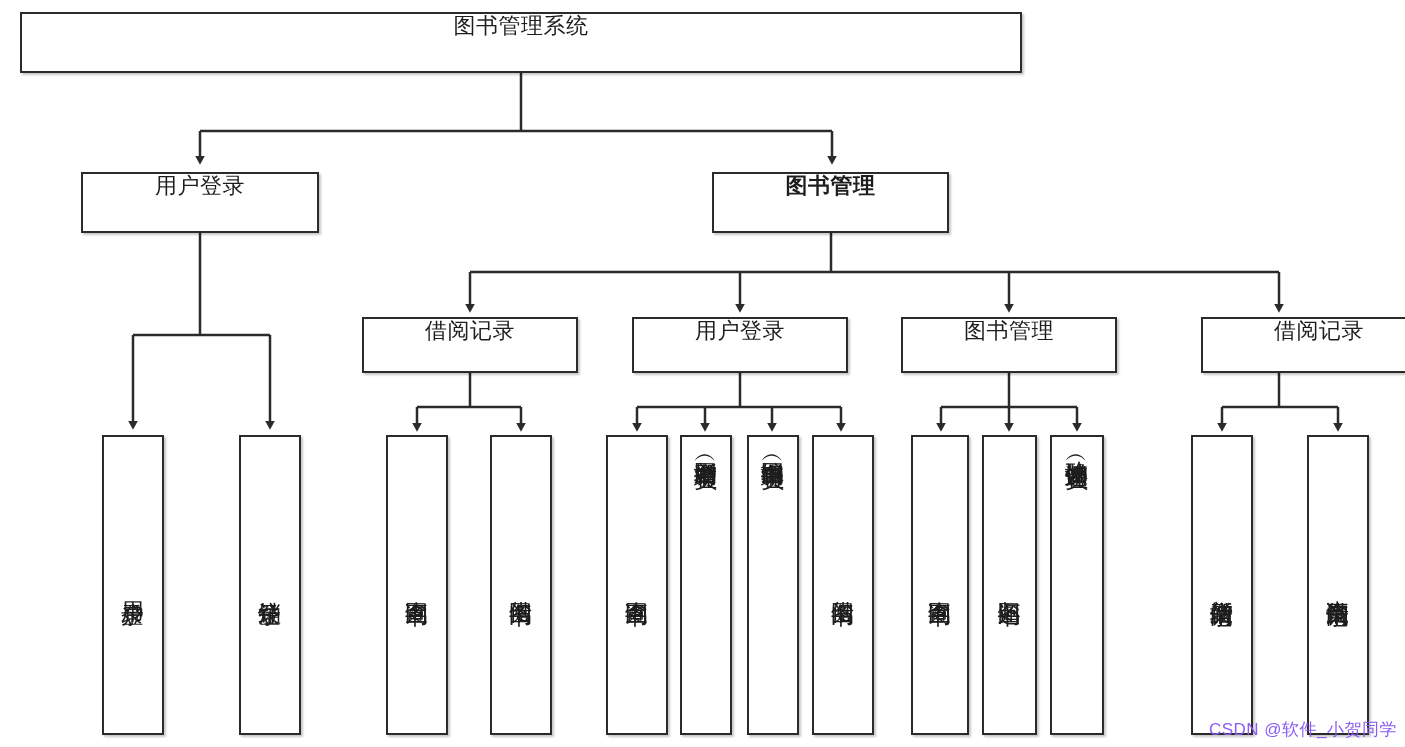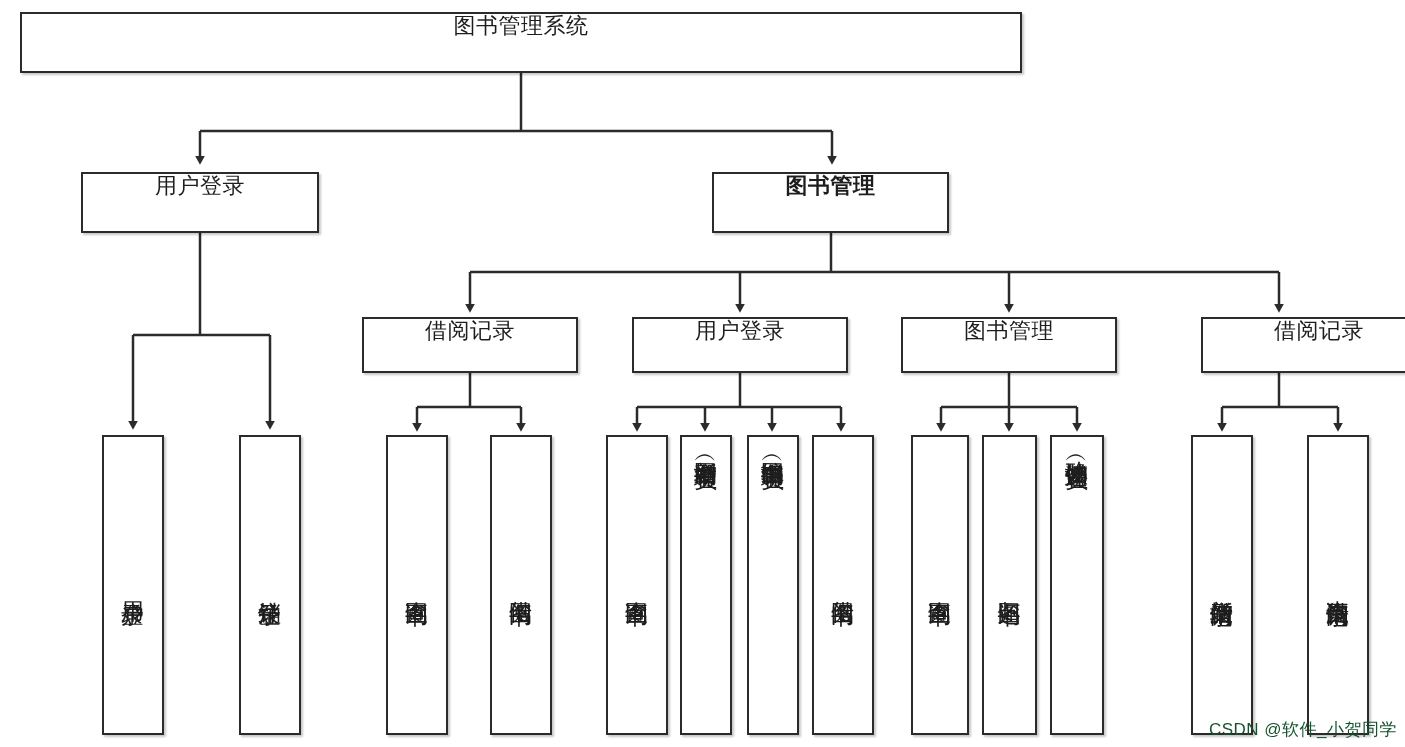--- a/index.html
+++ b/index.html
@@ -60,21 +60,21 @@
   }
   .node-box.vertical.centered {
     align-items: center;
     padding-top: 0;
   }
   #watermark {
     position: absolute;
     right: 8px;
     bottom: 6px;
     font-size: 17px;
-    color: #14532d;
+    color: #8b5cf6;
     letter-spacing: 0.5px;
     white-space: nowrap;
     pointer-events: none;
   }
 </style>
 </head>
 <body>
 
 <div id="diagram-root">
 

